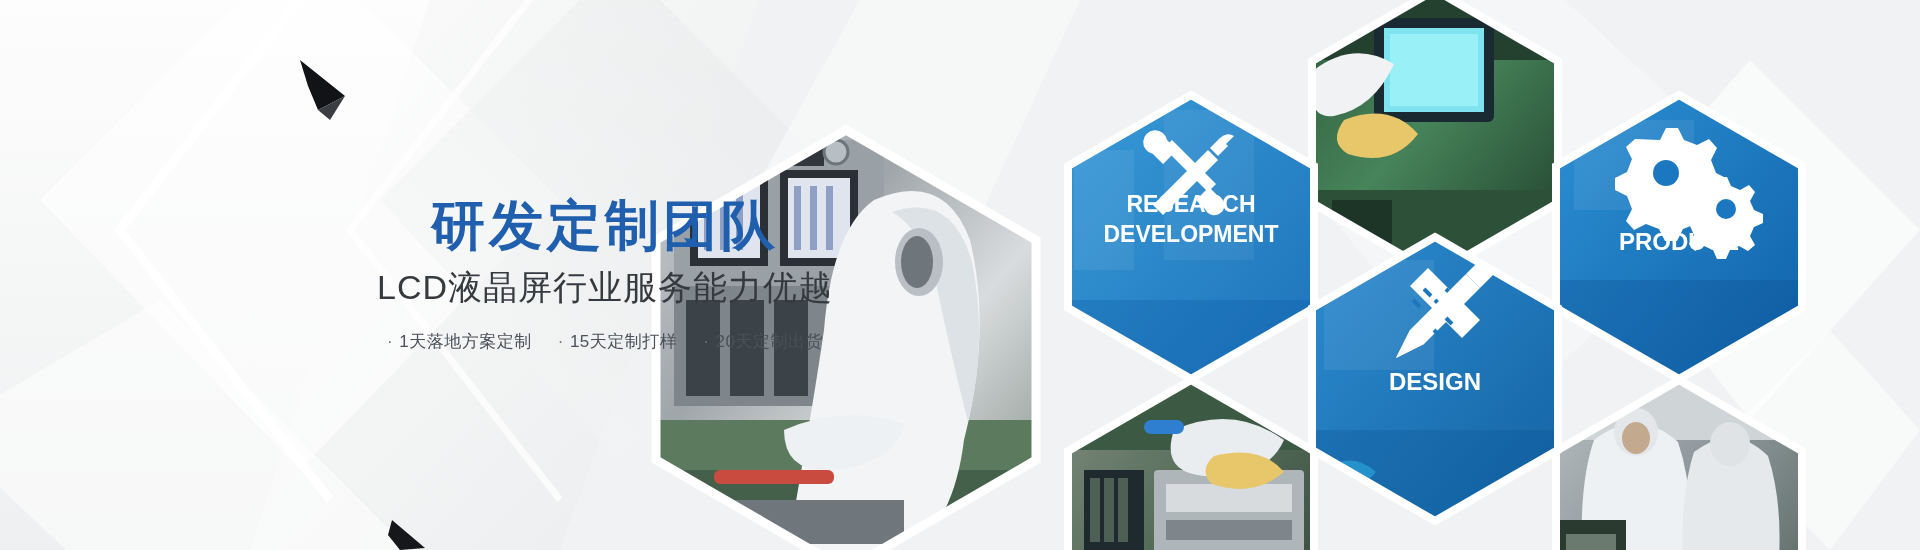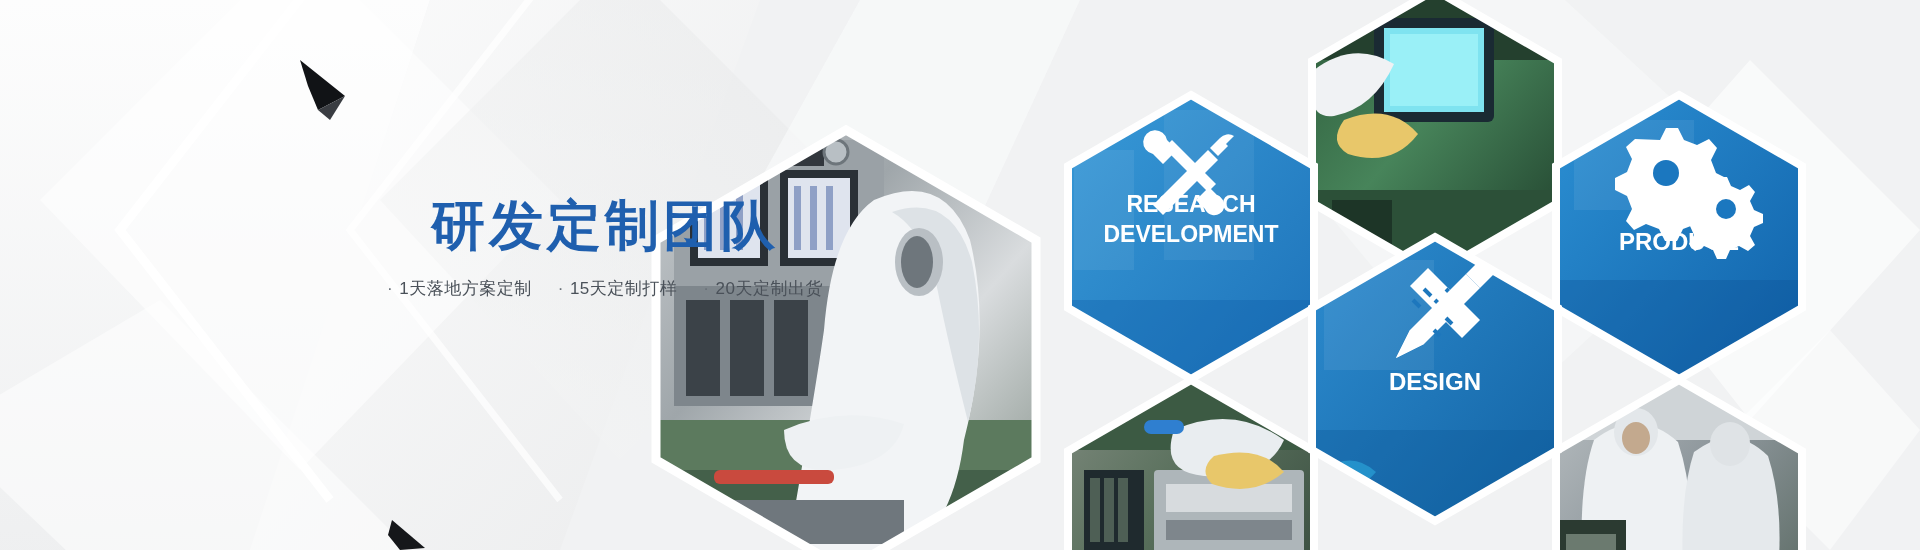--- a/index.html
+++ b/index.html
@@ -110,20 +110,21 @@
       <polygon points="1830,330 1920,430 1830,550 1720,440" fill="#ffffff" opacity="0.5"></polygon>
       <polygon points="860,0 1080,0 960,260 760,180" fill="#fafbfb" opacity="0.6"></polygon>
       <polygon points="300,60 345,96 318,110 308,86" fill="#111316"></polygon>
       <polygon points="318,110 345,96 330,120" fill="#3a3d42"></polygon>
       <polygon points="392,520 425,548 400,550 388,535" fill="#15171a"></polygon>
     </svg>
   </div>
 
   <div class="text-block">
     <div class="headline">研发定制团队</div>
+    <div class="subhead">LCD液晶屏行业服务能力优越</div>
     <div class="features">
       <div class="feature">
         <span class="dot">·</span>
         <span>1天落地方案定制</span>
       </div>
       <div class="feature">
         <span class="dot">·</span>
         <span>15天定制打样</span>
       </div>
       <div class="feature">

